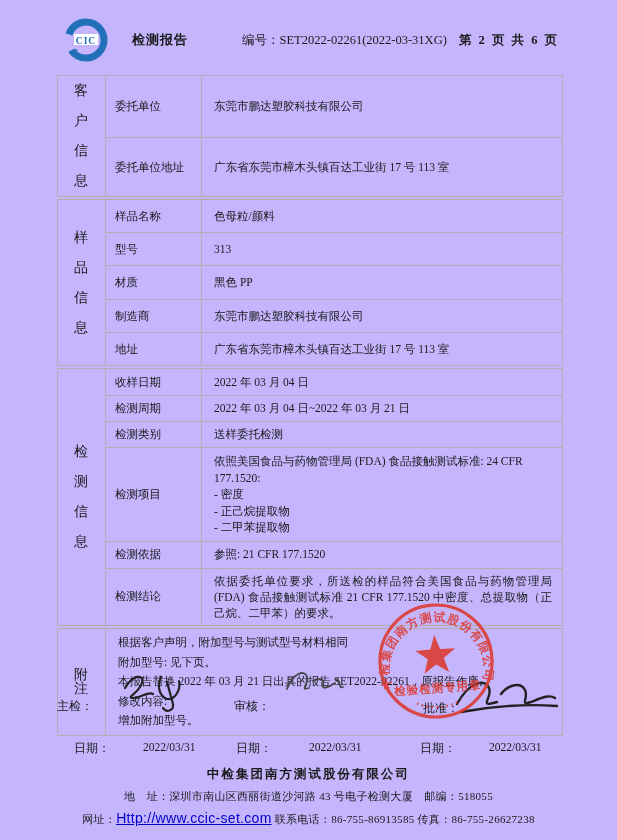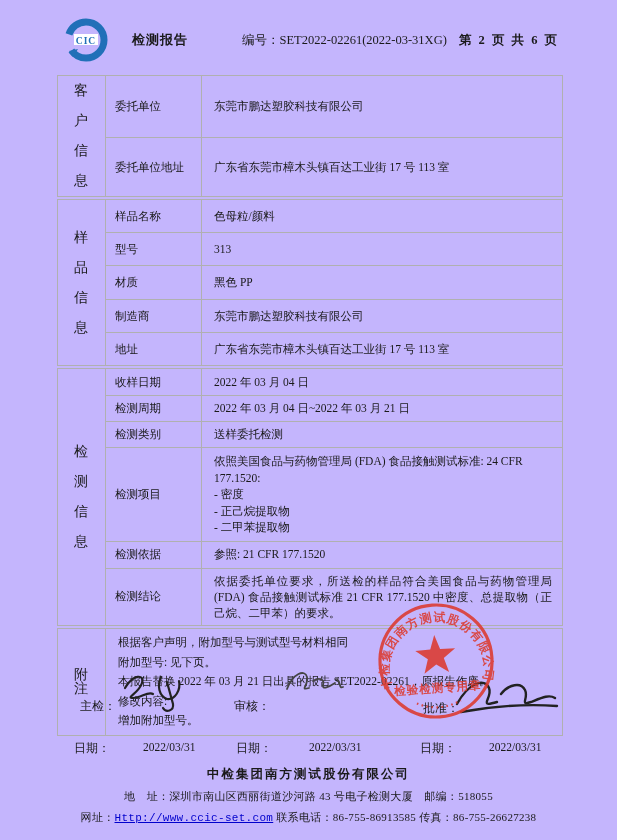--- a/index.html
+++ b/index.html
@@ -41,21 +41,21 @@
   .sig-label { position:absolute; white-space:nowrap; }
   .date-label { position:absolute; white-space:nowrap;text-align:right; }
   .date-val { position:absolute; white-space:nowrap; font-size:11.5px;text-align:right; }
   .sig { position:absolute; }
   
   .stamp { position:absolute; left:374px; top:599px; width:124px; height:124px; opacity:.88; pointer-events:none; }
   
   .footer { position:absolute; left:0; top:766px; width:617px; text-align:center; }
   .f-company { font-size:12.5px; font-weight:bold; letter-spacing:2px; }
   .f-line { margin-top:6px; font-size:11px; letter-spacing:.3px; }
-  .f-link { color:#0000cc; text-decoration:underline; font-family:Liberation Mono, monospace; font-size:11px; }
+  .f-link { color:#0000cc; text-decoration:underline; font-family:Liberation Sans, sans-serif; font-size:14px; }
 </style>
 </head>
 <body>
 
 <div class="page">
 
   <div class="header">
     <svg class="logo" viewBox="0 0 48 44">
       <circle cx="24" cy="22" r="18" fill="none" stroke="#2170b8" stroke-width="7" stroke-dasharray="96 17" stroke-dashoffset="-62"></circle>
       <polygon points="7,33 16,31 11,39" fill="#2170b8"></polygon>
@@ -151,21 +151,21 @@
 附加型号: 见下页。
 本报告替换 2022 年 03 月 21 日出具的报告 SET2022-02261，原报告作废。
 修改内容:
 增加附加型号。</td>
       </tr>
     </tbody>
       </table>
   </div>
 
   <div class="sign-area">
-    <div class="sig-label" style="left:23px; top:58px">主检：</div>
+    <div class="sig-label" style="left:0; top:58px">主检：</div>
     <svg class="sig" style="left:58px; top:28px" width="85" height="48" viewBox="0 0 85 48">
       <g fill="none" stroke="#222" stroke-width="2.2" stroke-linecap="round">
         <path d="M10,20 C18,6 30,6 27,15 C24,25 10,30 18,30 C26,30 33,23 38,26"></path>
         <path d="M46,9 C42,18 44,28 52,31 C60,32 66,22 64,13"></path>
         <path d="M52,14 L58,36 C59,43 51,45 48,40"></path>
       </g>
     </svg>
     <div class="sig-label" style="left:177px; top:58px">审核：</div>
     <svg class="sig" style="left:222px; top:25px" width="70" height="42" viewBox="0 0 70 42">
       <g fill="none" stroke="#444" stroke-width="1.8" stroke-linecap="round">

